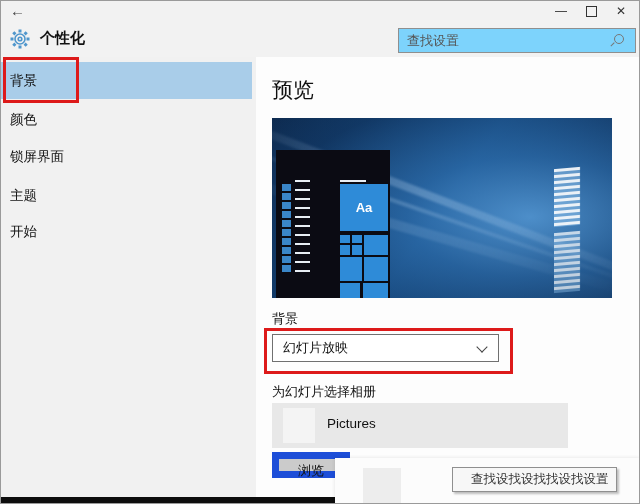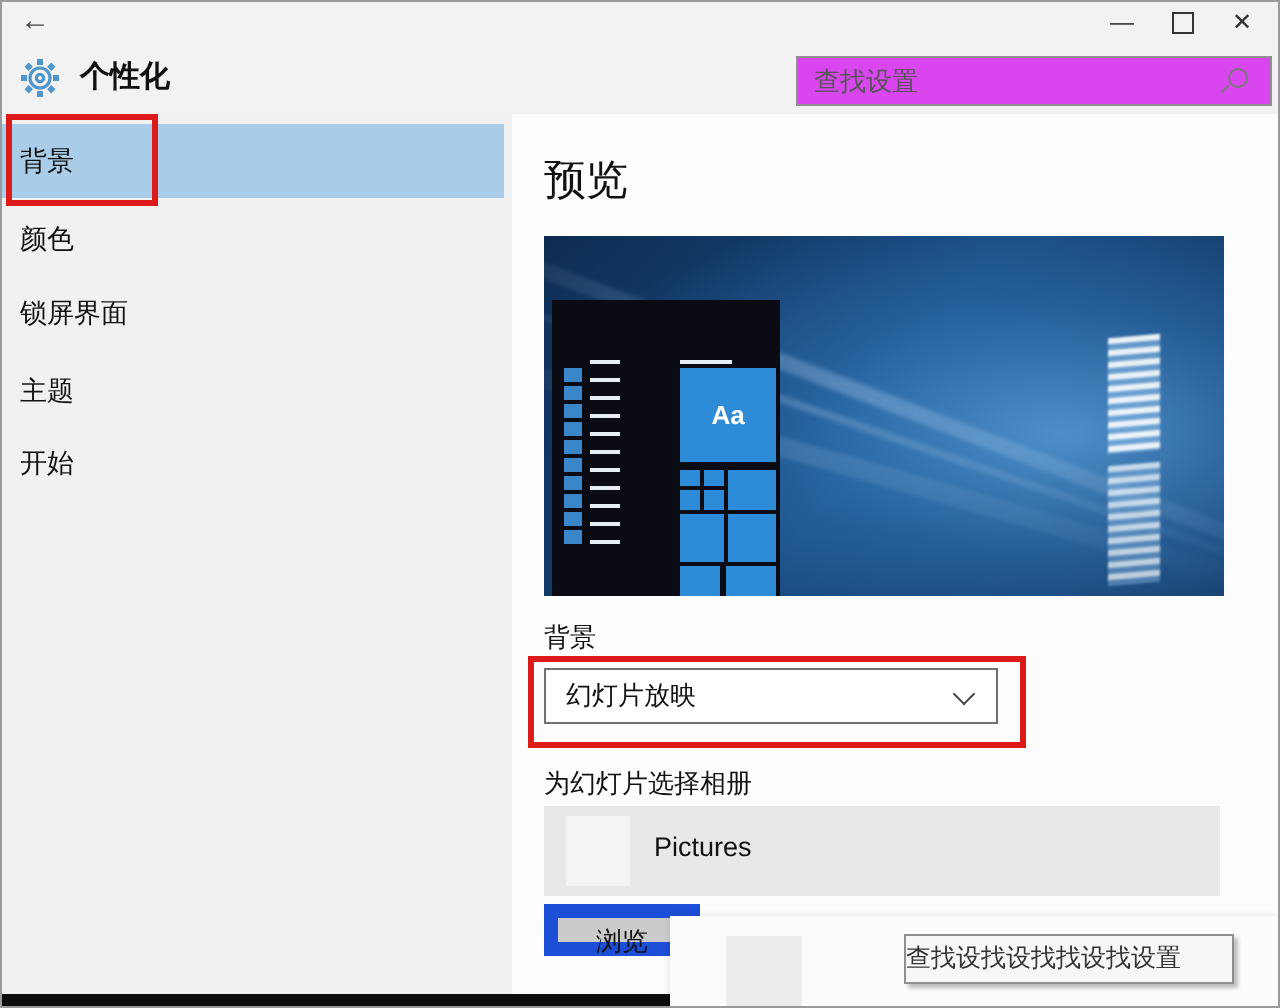--- a/index.html
+++ b/index.html
@@ -17,21 +17,21 @@
   .win-controls{position:absolute;right:4px;top:0;height:22px;display:flex;}
   .win-ctl{width:30px;height:22px;display:flex;align-items:center;justify-content:center;font-size:12px;color:#333;cursor:pointer;}
   .max-box{width:9px;height:9px;border:1px solid #333;}
 
   
   .header{position:absolute;left:0;top:22px;width:640px;height:35px;background:#f2f2f2;}
   .gear{position:absolute;left:8px;top:27px;}
   .page-title{position:absolute;left:40px;top:29px;font-size:15px;font-weight:bold;color:#111;}
   .searchbox{position:absolute;left:398px;top:28px;width:238px;height:25px;box-sizing:border-box;}
   .searchbox input{
-    width:100%;height:100%;box-sizing:border-box;border:1px solid #8f8f8f;background:#d946ef;
+    width:100%;height:100%;box-sizing:border-box;border:1px solid #8f8f8f;background:#7dd3fc;
     font-family:inherit;font-size:13px;color:#333;padding:0 26px 0 8px;outline:none;
   }
   .searchbox input::placeholder{color:#555;opacity:1;}
   .mag{position:absolute;right:12px;top:6px;width:8px;height:8px;border:1.4px solid #777;border-radius:50%;}
   .mag::after{content:"";position:absolute;width:1.4px;height:5px;background:#777;left:-3px;top:7px;transform:rotate(45deg);}
 
   
   .sidebar{position:absolute;left:0;top:57px;width:256px;height:447px;background:#f1f1f1;}
   .side-item{position:absolute;left:0;width:252px;height:30px;line-height:30px;padding-left:10px;box-sizing:border-box;font-size:13.5px;color:#111;cursor:pointer;}
   .side-item.selected{height:37px;line-height:37px;background:#a9cde9;}
@@ -87,33 +87,33 @@
 
   
   .bg-label{position:absolute;left:272px;top:310px;font-size:13px;color:#111;}
   .dropdown{position:absolute;left:272px;top:334px;width:227px;height:28px;box-sizing:border-box;
     border:1px solid #707070;background:#fff;cursor:pointer;}
   .dropdown-value{position:absolute;left:10px;top:0;line-height:26px;font-size:13px;color:#111;font-family:Liberation Serif, serif;}
   .chevron{position:absolute;right:12px;top:8px;width:7px;height:7px;
     border-right:1.5px solid #444;border-bottom:1.5px solid #444;transform:rotate(45deg);}
 
   .album-label{position:absolute;left:272px;top:383px;font-size:13px;color:#111;}
-  .album-row{position:absolute;left:272px;top:403px;width:338px;height:45px;background:#e8e8e8;cursor:pointer;}
+  .album-row{position:absolute;left:272px;top:403px;width:296px;height:45px;background:#e8e8e8;cursor:pointer;}
   .album-thumb{position:absolute;left:11px;top:5px;width:32px;height:35px;background:#f4f4f4;}
   .album-name{position:absolute;left:55px;top:0;line-height:42px;font-size:13.5px;color:#111;}
   .browse-btn{position:absolute;left:272px;top:452px;width:78px;height:26px;background:#cbcbcb;border:7px solid #1d4ed8;
     box-sizing:border-box;font-size:13px;color:#111;text-align:center;line-height:24px;cursor:pointer;}
 
   
   .overlay{position:absolute;left:335px;top:458px;width:305px;height:46px;background:#fcfcfc;
     box-shadow:-1px -1px 3px rgba(0,0,0,0.07);z-index:40;}
   .faint-square{position:absolute;left:28px;top:10px;width:38px;height:36px;background:#ededed;}
   .tooltip{position:absolute;left:117px;top:9px;width:165px;height:25px;box-sizing:border-box;
     border:1px solid #8f8f8f;background:#f7f7f7;box-shadow:2px 2px 2px rgba(0,0,0,0.25);
-    font-size:12.5px;line-height:23px;padding-left:0;color:#333;white-space:nowrap;}
+    font-size:12.5px;line-height:23px;padding-left:18px;color:#333;white-space:nowrap;}
   .black-bar{position:absolute;left:0;top:497px;width:336px;height:7px;background:#0d0d0d;z-index:30;}
 </style>
 </head>
 <body>
 
 <div class="titlebar">
   <span class="back-btn">←</span>
   <span class="win-title">设置</span>
   <div class="win-controls">
     <span class="win-ctl">—</span>

